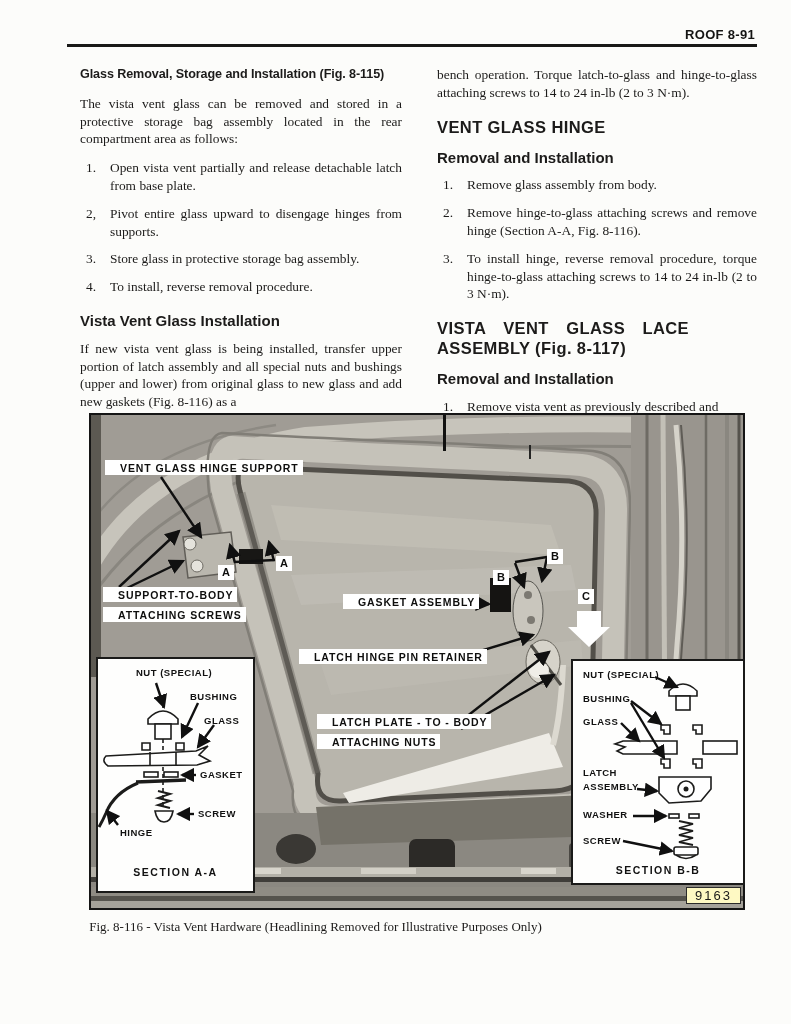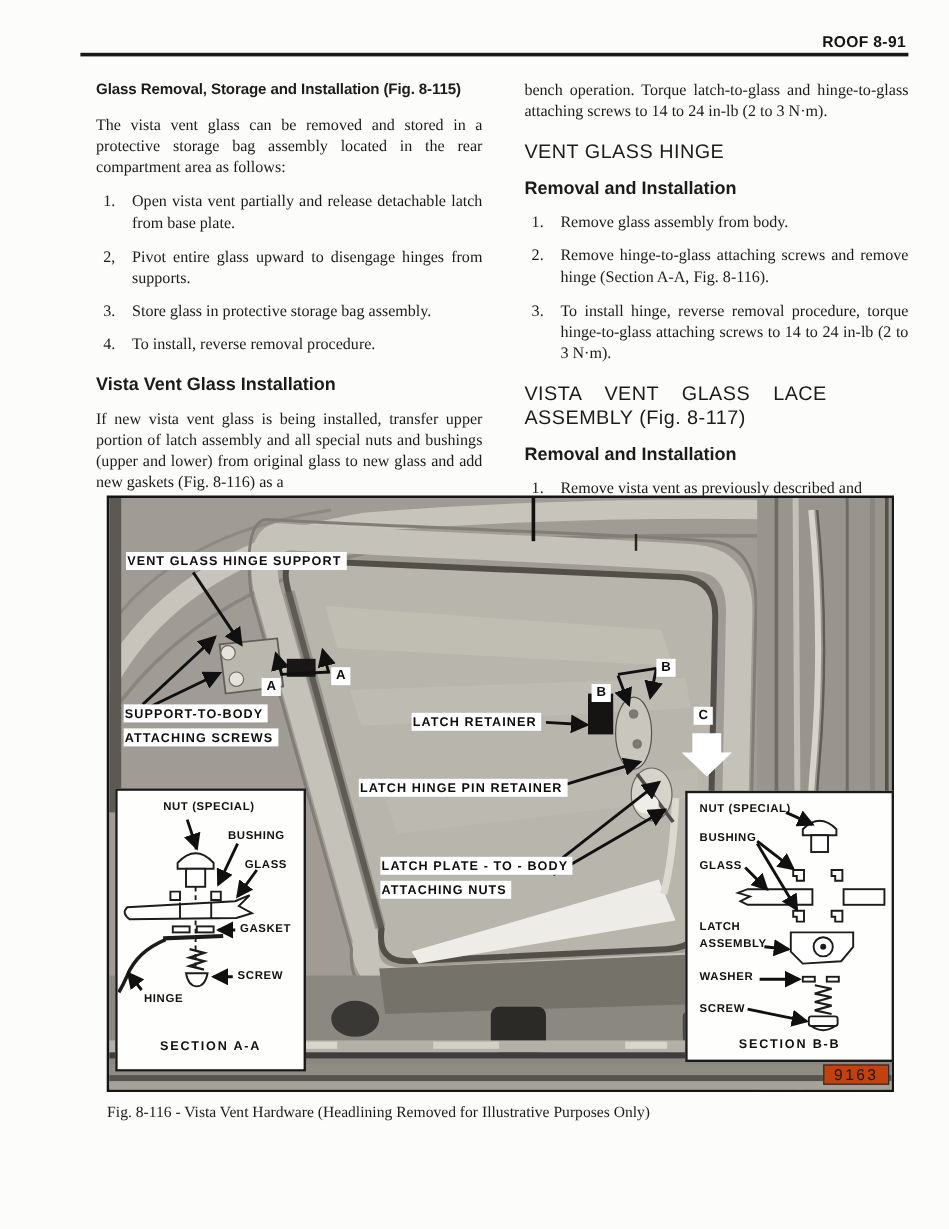--- a/index.html
+++ b/index.html
@@ -8,36 +8,36 @@
   .hdr{position:absolute;top:27px;right:36px;font-family:"Liberation Sans",sans-serif;
        font-weight:bold;font-size:13px;letter-spacing:.3px;color:#141413;}
   .rule{position:absolute;top:44px;left:67px;width:690px;height:3px;background:#181817;}
   .col{position:absolute;top:66px;font-size:13.4px;line-height:17.8px;text-align:justify;}
   .col-left{left:80px;width:322px;}
   .col-right{left:437px;width:320px;}
   .h-sub{font-family:"Liberation Sans",sans-serif;font-weight:bold;font-size:12.6px;
          letter-spacing:-.1px;margin:0 0 11px 0;white-space:nowrap;}
   .h-sub2{font-family:"Liberation Sans",sans-serif;font-weight:bold;font-size:15px;
          margin:16px 0 10px 0;}
-  .h-big{font-family:"Liberation Sans",sans-serif;font-weight:normal;font-size:16.5px;
+  .h-big{font-family:"Liberation Sans",sans-serif;font-weight:bold;font-size:16.5px;
          line-height:20px;letter-spacing:.4px;margin:15px 0 9px 0;max-width:252px;}
   .para{margin:0 0 11px 0;}
   .li{display:flex;margin:10px 0 0 6px;}
   .li .num{flex:none;width:24px;}
   .li .lt{flex:1;text-align:justify;}
   
   .figure{position:absolute;left:89px;top:413px;width:652px;height:493px;
           border:2px solid #151515;box-sizing:content-box;background:#a09c95;}
   .photo-svg{position:absolute;left:0;top:0;}
   .pl{position:absolute;background:#ffffff;color:#0e0e0d;font-family:"Liberation Sans",sans-serif;
       font-weight:bold;font-size:10.5px;letter-spacing:.9px;line-height:14px;
-      padding:1px 4px 0 1px;white-space:nowrap;}
+      padding:1px 4px 0 15px;white-space:nowrap;}
   .mk{position:absolute;background:#ffffff;color:#0e0e0d;font-family:"Liberation Sans",sans-serif;
       font-weight:bold;font-size:11px;line-height:13px;padding:1px 4px;}
-  .photo-num{position:absolute;right:2px;bottom:4px;background:#c2410c;border:1.5px solid #2b2b2a;
+  .photo-num{position:absolute;right:2px;bottom:4px;background:#fef9c3;border:1.5px solid #2b2b2a;
       font-family:"Liberation Sans",sans-serif;font-size:13px;letter-spacing:2px;
       padding:0 8px;color:#1a1a19;}
   .inset{position:absolute;background:#fefefd;border:2px solid #1a1a19;}
   .inset svg{position:absolute;left:0;top:0;}
   .il{position:absolute;font-family:"Liberation Sans",sans-serif;font-weight:bold;
       font-size:9.5px;letter-spacing:.5px;color:#111;white-space:nowrap;}
   .inset-cap{position:absolute;left:0;right:0;text-align:center;
       font-family:"Liberation Sans",sans-serif;font-weight:bold;font-size:10.5px;
       letter-spacing:1.5px;color:#111;}
   .fig-caption{position:absolute;top:919px;left:0;width:631px;text-align:center;
@@ -181,21 +181,21 @@
       <line class="ln" x1="370" y1="314" x2="463" y2="260" marker-end="url(#ah)"></line>
 
       <path d="M486,196 L510,196 L510,212 L519,212 L498,232 L477,212 L486,212 Z" fill="#ffffff"></path>
     </svg>
 
     <div class="pl" style="left:14px;top:45px">VENT GLASS HINGE SUPPORT</div>
     <div class="pl" style="left:12px;top:172px">SUPPORT-TO-BODY</div>
     <div class="pl" style="left:12px;top:192px">ATTACHING SCREWS</div>
     <div class="mk" style="left:127px;top:150px">A</div>
     <div class="mk" style="left:185px;top:141px">A</div>
-    <div class="pl" style="left:252px;top:179px">LATCH RETAINER</div>
+    <div class="pl" style="left:252px;top:179px">GASKET ASSEMBLY</div>
     <div class="mk" style="left:402px;top:155px">B</div>
     <div class="mk" style="left:456px;top:134px">B</div>
     <div class="mk" style="left:487px;top:174px">C</div>
     <div class="pl" style="left:208px;top:234px">LATCH HINGE PIN RETAINER</div>
     <div class="pl" style="left:226px;top:299px">LATCH PLATE - TO - BODY</div>
     <div class="pl" style="left:226px;top:319px">ATTACHING NUTS</div>
     <div class="photo-num">9163</div>
 
 
     <div class="inset" style="left:5px;top:242px;width:155px;height:232px">

